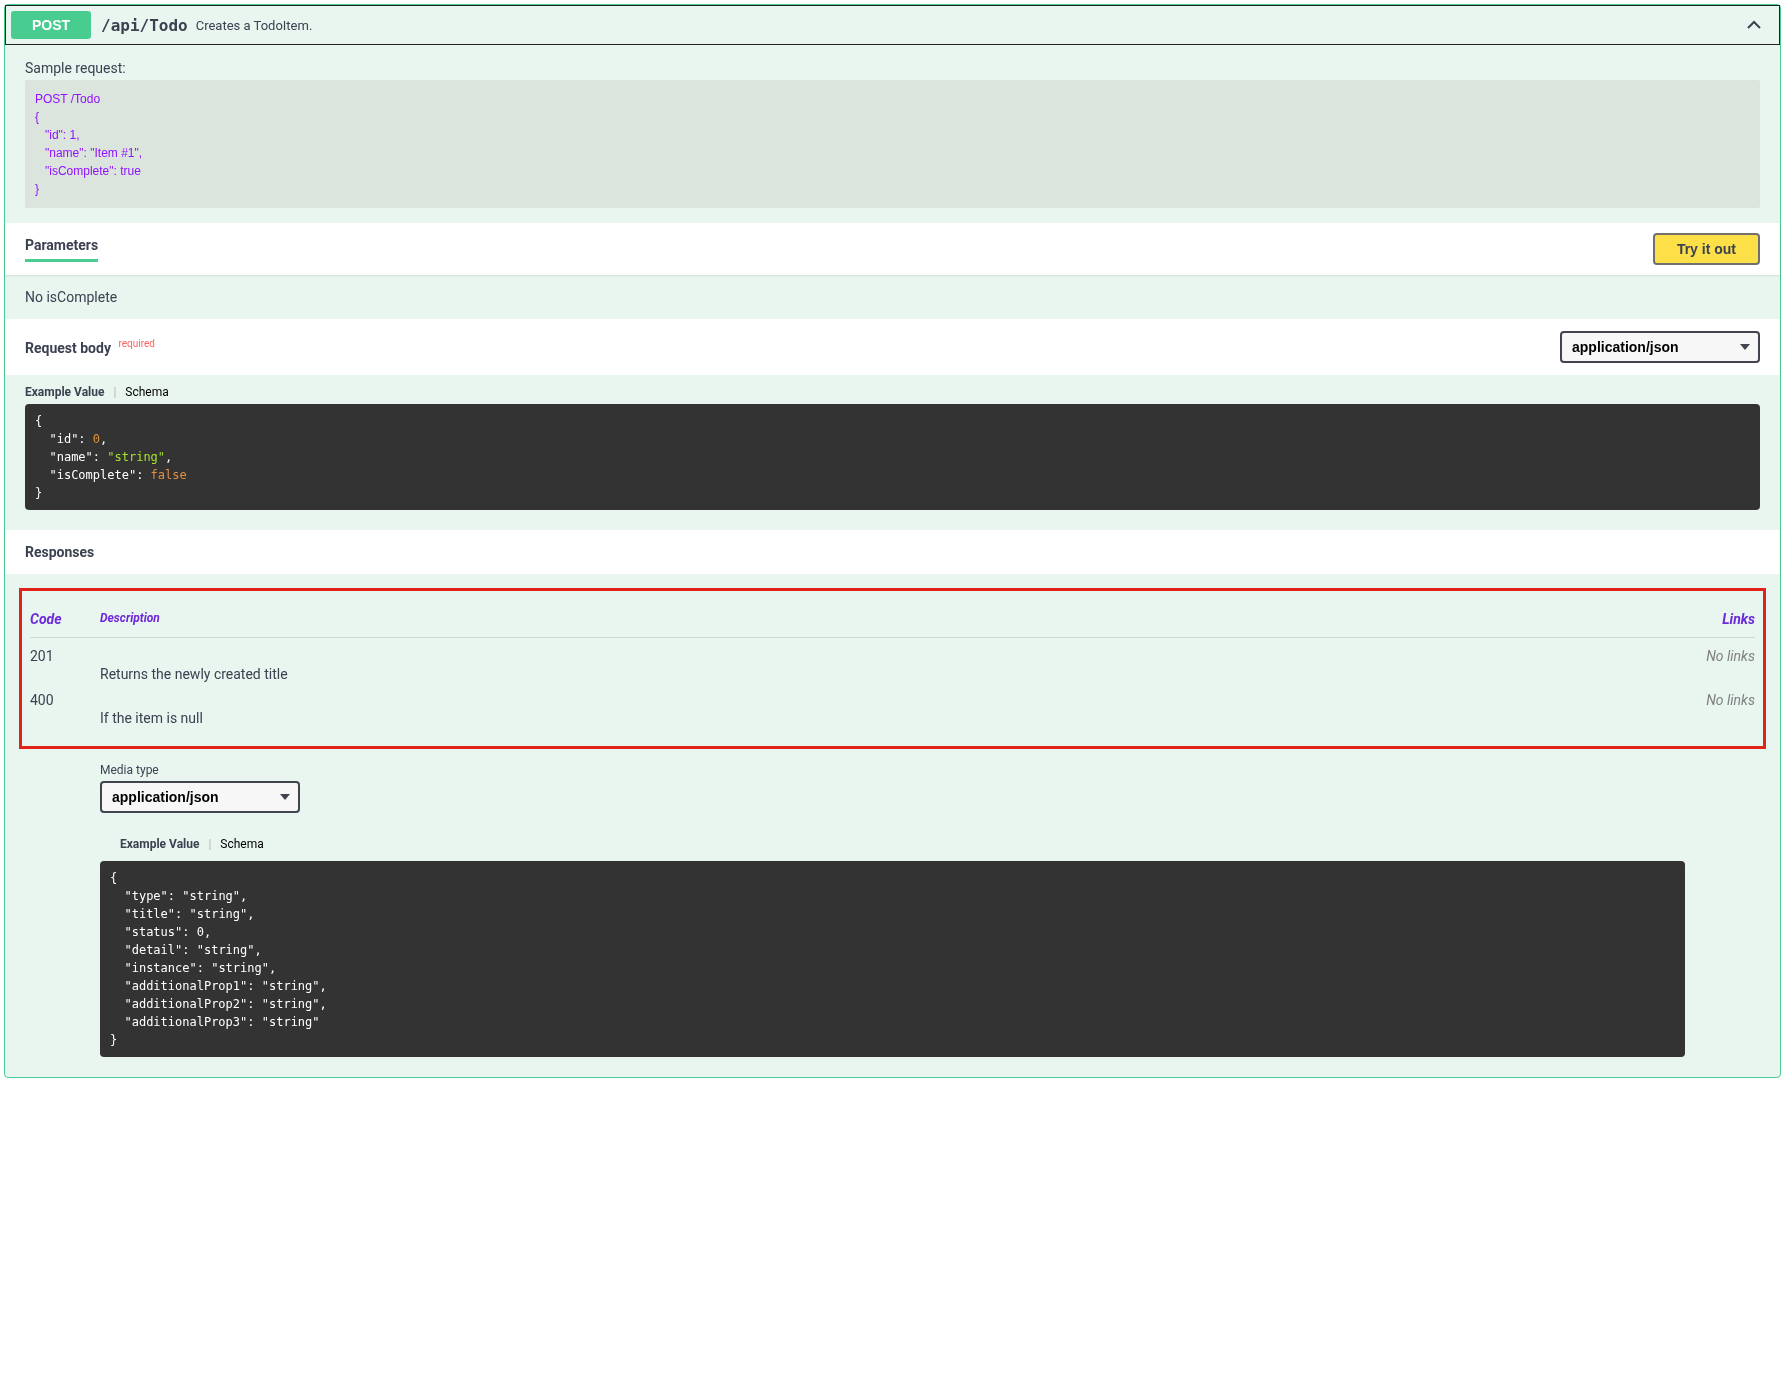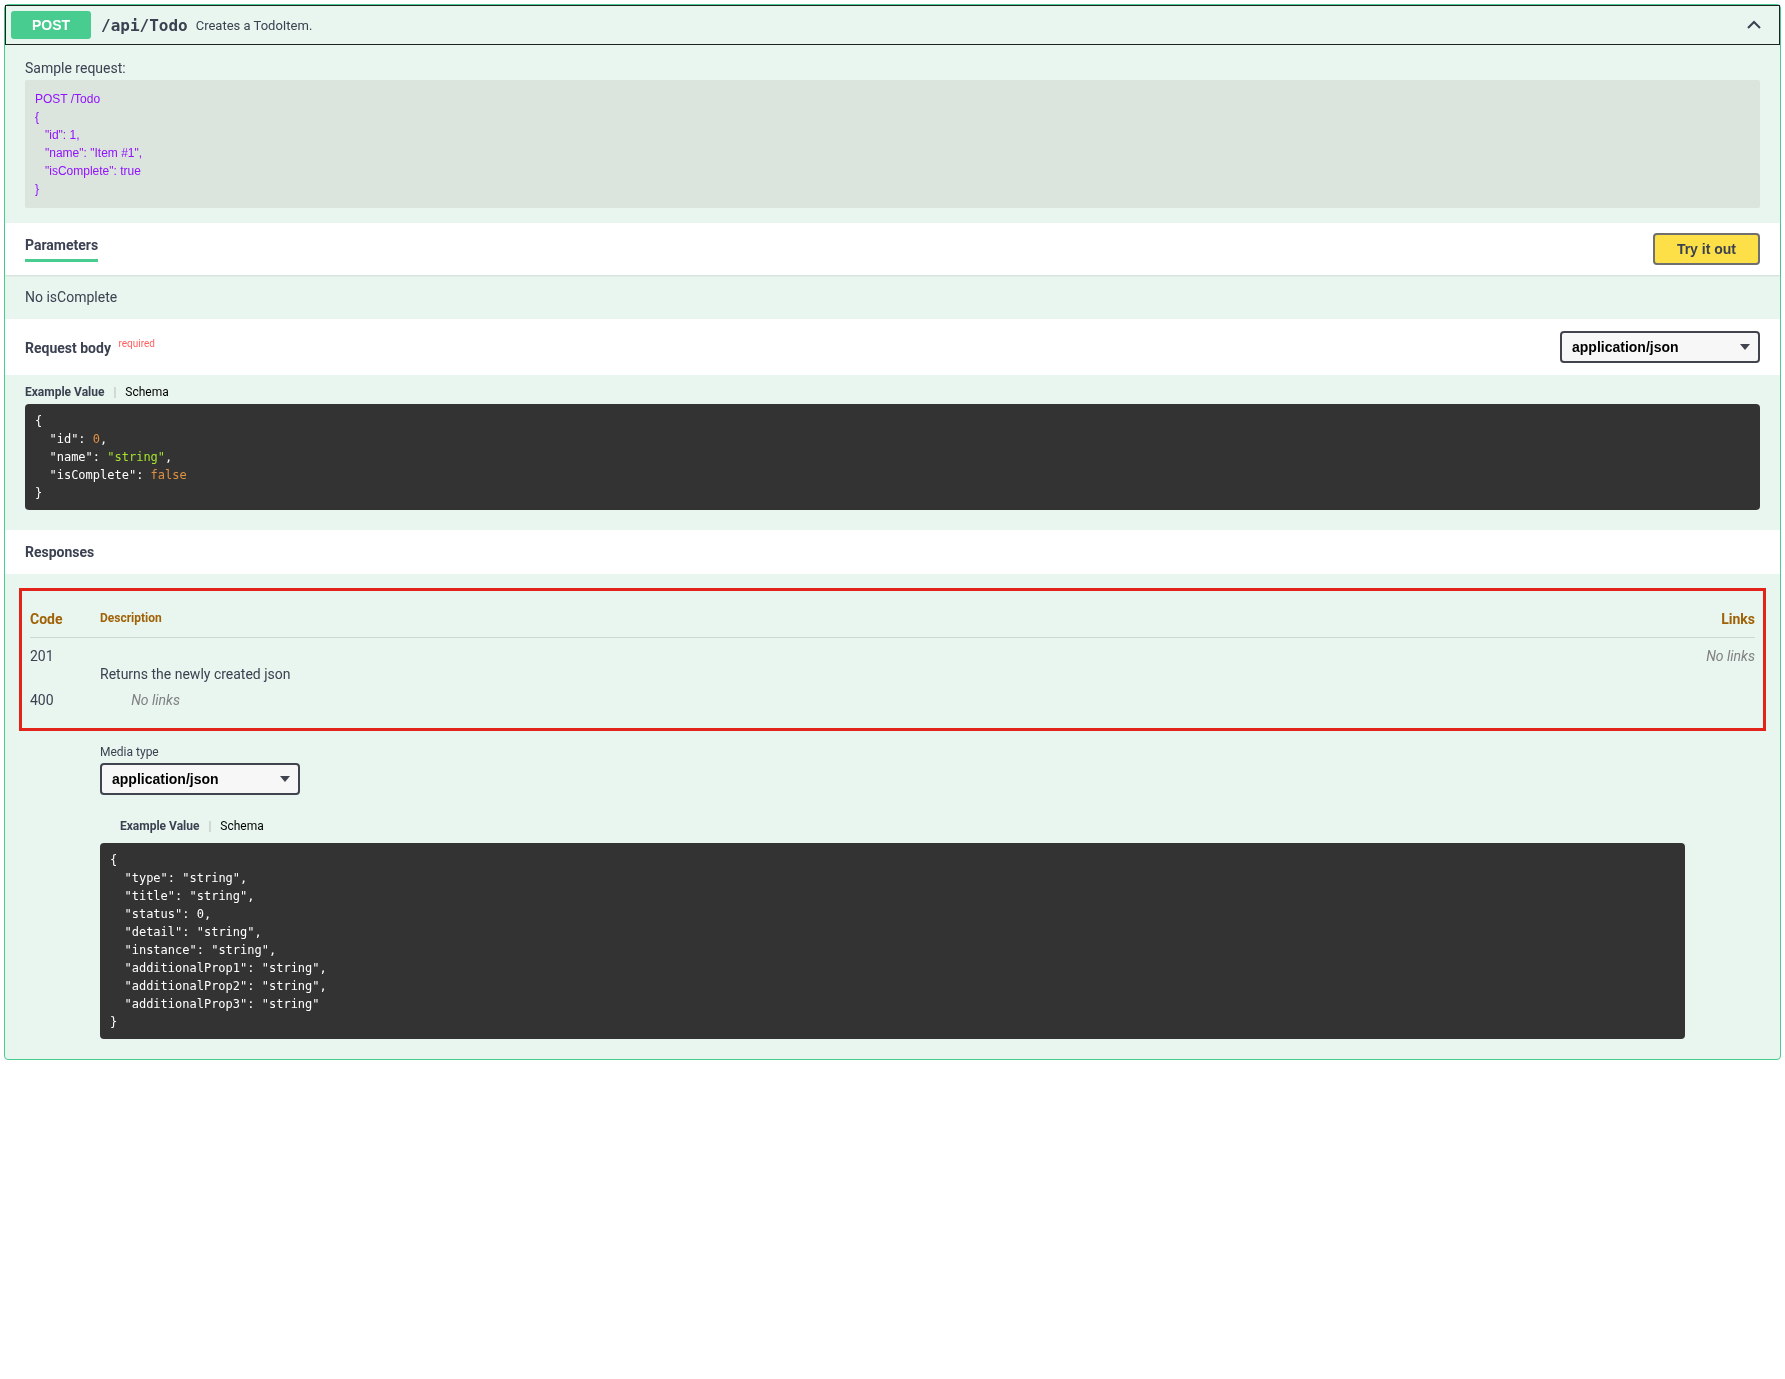--- a/index.html
+++ b/index.html
@@ -185,23 +185,24 @@
   .responses-bar h4 { font-size:14px; font-weight:700; }
 
   .resp-table {
     margin: 14px;
     border: 3px solid #e2231a;
     padding: 20px 8px;
   }
   .resp-head {
     display:flex;
     font-size:12px;
-    color: #a16207;
+    color: #6d28d9;
     border-bottom: 1px solid #cfd8cf;
     padding: 0 0 10px 0;
+    font-style: italic;
   }
   .resp-head .col-code { width:70px; font-weight:700; font-size:14px;}
   .resp-head .col-desc { flex:1; font-size:12px; font-weight:700;}
   .resp-head .col-links { width:80px; text-align:right; font-weight:700; font-size:14px;}
   .resp-row {
     display:flex;
     padding: 10px 0 0;
     font-size:14px;
   }
   .resp-row .col-code { width:70px; color:#3b4151; }
@@ -290,25 +291,26 @@
 
       <div class="resp-table">
         <div class="resp-head">
           <div class="col-code">Code</div>
           <div class="col-desc">Description</div>
           <div class="col-links">Links</div>
         </div>
         <div id="resp-rows">
             <div class="resp-row">
               <div class="col-code">201</div>
-              <div class="col-desc">Returns the newly created json</div>
+              <div class="col-desc">Returns the newly created title</div>
               <div class="col-links">No links</div>
             </div>
             <div class="resp-row">
               <div class="col-code">400</div>
+              <div class="col-desc">If the item is null</div>
               <div class="col-links">No links</div>
             </div>
           </div>
       </div>
 
       <div class="media-block">
         <div class="media-label">Media type</div>
         <span class="select-wrap">
           <select class="content-select">
             <option>application/json</option>

